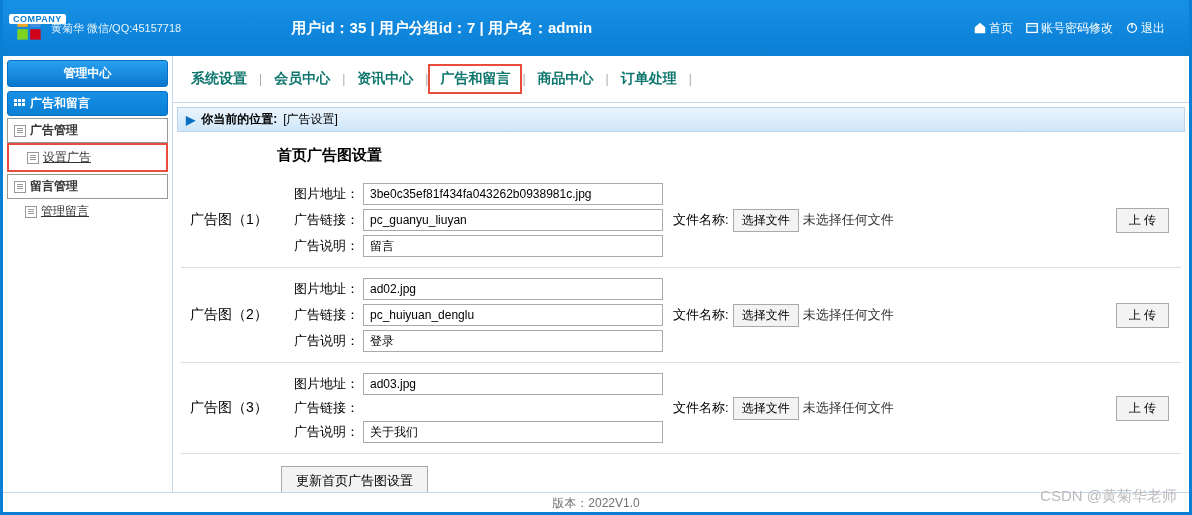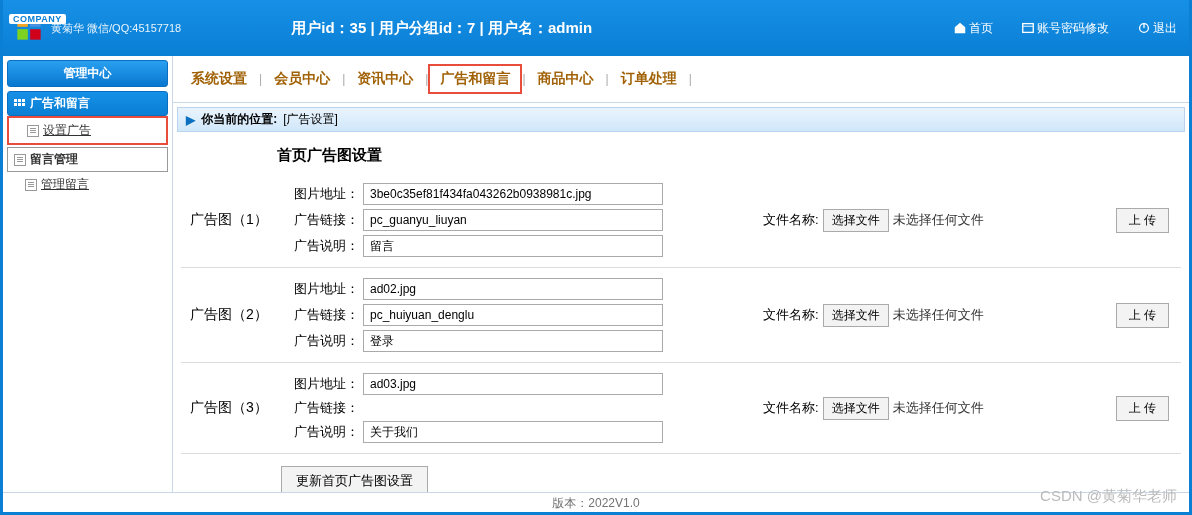--- a/index.html
+++ b/index.html
@@ -6,58 +6,58 @@
     body { font-family: "Microsoft YaHei", Arial, sans-serif; font-size: 12px; background: #fff; }
     .app { width: 1192px; height: 515px; border: 3px solid #0a7fd4; border-top: none; position: relative; background: #fff; }
     
     .titlebar { background: linear-gradient(#1690e6, #0a7fd4); color: #fff; height: 56px; display: flex; align-items: center; }
     .company-badge { position: absolute; top: 14px; left: 6px; background: #fff; color: #0a7fd4; font-size: 9px; font-weight: bold; padding: 0 4px; border-radius: 2px; letter-spacing: 0.5px; }
     .logo { width: 28px; height: 28px; margin: 0 8px 0 12px; }
     .title-text { display: flex; flex-direction: column; }
     .sys-title { font-size: 16px; font-weight: bold; }
     .sys-sub { font-size: 11px; opacity: 0.9; }
     .user-info { margin-left: 110px; font-size: 15px; font-weight: bold; }
-    .top-actions { margin-left: auto; margin-right: 8px; display: flex; gap: 20px; }
+    .top-actions { margin-left: auto; margin-right: 20px; display: flex; gap: 4px; }
     .top-btn { color: #fff; cursor: pointer; font-size: 12px; display: flex; align-items: center; gap: 2px; padding: 2px 4px; }
     .top-btn .ico { width: 14px; height: 14px; }
     
     .body { display: flex; height: calc(100% - 56px - 20px); }
     
     .sidebar { width: 170px; border-right: 1px solid #c8d8e8; display: flex; flex-direction: column; padding: 4px; }
     .mc-head { background: linear-gradient(#2aa0f0, #0877cf); color: #fff; text-align: center; padding: 4px 0; border: 1px solid #0a6fc0; font-weight: bold; margin-bottom: 4px; border-radius: 3px; }
     .cat { margin-bottom: 4px; }
     .cat-head { background: linear-gradient(#1690e6, #0a7fd4); color: #fff; padding: 3px 6px; border: 1px solid #0a6fc0; border-radius: 3px; font-weight: bold; display: flex; align-items: center; gap: 4px; }
     .cat-head .grid-ico { width: 12px; height: 10px; display: inline-block; }
     .sub-head { background: #fff; border: 1px solid #999; padding: 3px 6px; margin-top: 2px; display: flex; align-items: center; gap: 4px; color: #333; font-weight: bold; }
     .sub-item { padding: 4px 6px 4px 18px; display: flex; align-items: center; gap: 4px; color: #333; cursor: pointer; }
     .sub-item a { color: #333; text-decoration: underline; }
     .hl-red { border: 2px solid #e74c3c; }
     .doc-ico { width: 12px; height: 12px; display: inline-block; border: 1px solid #999; position: relative; }
     .doc-ico::after { content: ''; position: absolute; top: 2px; left: 2px; right: 2px; height: 1px; background: #999; box-shadow: 0 2px 0 #999, 0 4px 0 #999; }
     
     .main { flex: 1; display: flex; flex-direction: column; }
     .topnav { border-bottom: 1px solid #c8d8e8; padding: 8px 6px; display: flex; gap: 0; align-items: center; }
-    .topnav a { color: #a16207; font-size: 14px; padding: 0 12px; cursor: pointer; font-weight: 600; }
+    .topnav a { color: #0f766e; font-size: 14px; padding: 0 12px; cursor: pointer; font-weight: 600; }
     .topnav .sep { color: #aaa; }
     .topnav .hl { border: 2px solid #e74c3c; padding: 4px 10px; }
     
     .breadcrumb { background: linear-gradient(#eaf4fd, #d0e7fa); border: 1px solid #b8d4ee; padding: 3px 8px; margin: 4px; display: flex; align-items: center; gap: 6px; }
     .breadcrumb .arrow { color: #0a6fc0; font-weight: bold; }
     .breadcrumb b { font-weight: bold; }
     
     .content { padding: 4px 8px; overflow: auto; flex: 1; }
     .page-title { font-size: 15px; font-weight: bold; padding: 6px 0 8px 96px; }
     
     .ad-block { display: flex; align-items: center; border-bottom: 1px solid #ddd; padding: 10px 0; gap: 10px; }
     .ad-label { width: 96px; text-align: center; font-size: 14px; }
     .ad-fields { display: flex; flex-direction: column; gap: 4px; }
     .field-row { display: flex; align-items: center; gap: 4px; }
     .field-label { width: 72px; text-align: right; font-size: 13px; }
     .field-row input[type=text] { width: 300px; height: 22px; border: 1px solid #aaa; padding: 0 6px; font-size: 12px; }
-    .file-col { margin-left: 90px; display: flex; align-items: center; gap: 4px; font-size: 13px; }
+    .file-col { display: flex; align-items: center; gap: 4px; font-size: 13px; }
     .file-btn { border: 1px solid #aaa; background: #f3f3f3; padding: 2px 8px; font-size: 12px; cursor: pointer; }
     .file-status { color: #333; }
     .upload-btn { margin-left: auto; margin-right: 12px; border: 1px solid #aaa; background: #f3f3f3; padding: 3px 12px; font-size: 12px; cursor: pointer; }
     
     .update-row { padding: 12px 0 12px 100px; }
     .update-btn { border: 1px solid #aaa; background: #f3f3f3; padding: 5px 14px; font-size: 13px; cursor: pointer; }
     
     .footer { height: 28px; line-height: 20px; text-align: center; font-size: 12px; border-top: 1px solid #c8d8e8; color: #737373; }
     .watermark { position: absolute; right: 12px; bottom: 6px; color: #bbb; font-size: 15px; pointer-events: none; }
   </style>
@@ -110,20 +110,24 @@
           <svg class="grid-ico" viewBox="0 0 12 10">
               <rect x="0" y="0" width="3" height="3" fill="#fff"></rect>
               <rect x="4" y="0" width="3" height="3" fill="#fff"></rect>
               <rect x="8" y="0" width="3" height="3" fill="#fff"></rect>
               <rect x="0" y="4" width="3" height="3" fill="#fff"></rect>
               <rect x="4" y="4" width="3" height="3" fill="#fff"></rect>
               <rect x="8" y="4" width="3" height="3" fill="#fff"></rect>
             </svg>
           <span>广告和留言</span>
         </div>
+        <div class="sub-head">
+          <span class="doc-ico"></span>
+          <span>广告管理</span>
+        </div>
         <div class="sub-item hl-red">
           <span class="doc-ico"></span>
           <a>设置广告</a>
         </div>
         <div class="sub-head">
           <span class="doc-ico"></span>
           <span>留言管理</span>
         </div>
         <div class="sub-item">
           <span class="doc-ico"></span>

